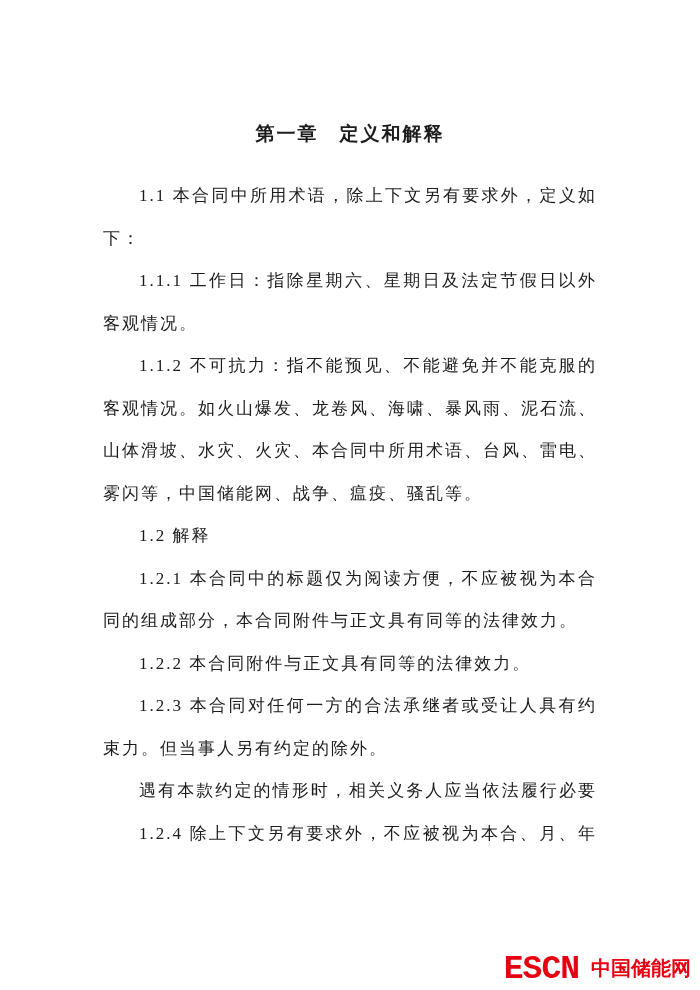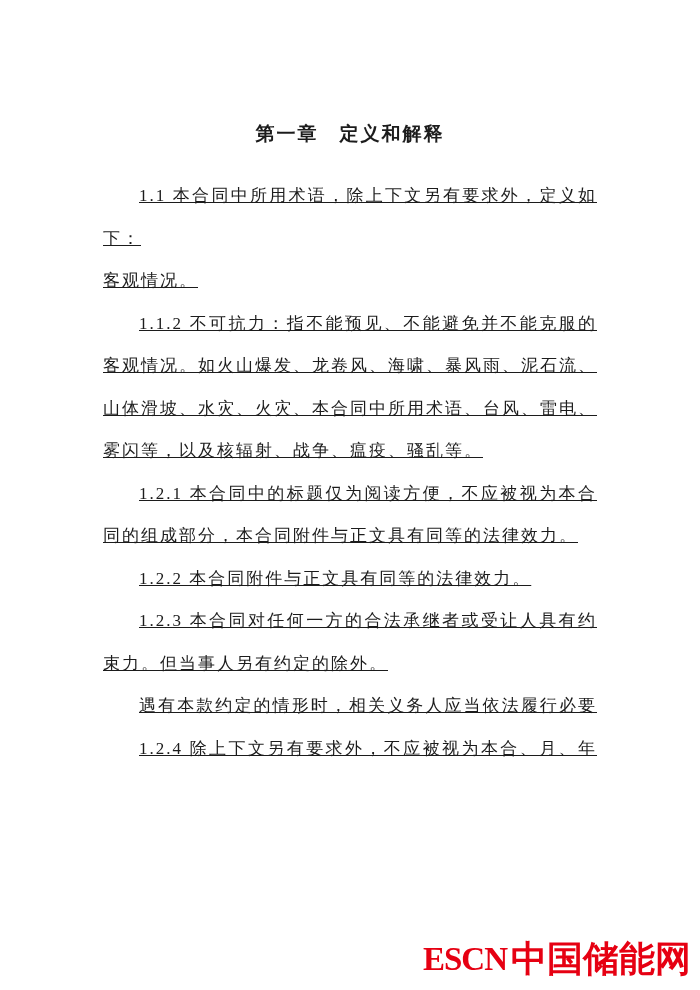--- a/index.html
+++ b/index.html
@@ -25,75 +25,76 @@
     font-size: 19px;
     font-weight: bold;
     letter-spacing: 2px;
     line-height: 26px;
   }
   .lines {
     position: absolute;
     top: 175px;
     left: 103px;
     width: 494px;
-    text-decoration: underline;
   }
   .line {
     height: 42.5px;
     line-height: 42.5px;
     font-size: 17px;
     letter-spacing: 2px;
     white-space: nowrap;
     text-align: left;
   }
   .line.fill {
     white-space: normal;
     text-align: justify;
     text-align-last: justify;
   }
   .line.indent {
     padding-left: 36px;
   }
   .logo {
     position: absolute;
     right: 9px;
-    bottom: 13px;
+    bottom: 4px;
     display: flex;
     align-items: center;
-    font-family: Liberation Serif, serif;
+    font-family: Liberation Mono, monospace;
     font-weight: bold;
     white-space: nowrap;
   }
   .logo .latin {
     font-size: 33px;
     font-weight: 800;
     letter-spacing: -1px;
     line-height: 1;
   }
   .logo .cjk {
-    font-size: 36px;
-    margin-left: 4px;
+    font-size: 20px;
+    margin-left: 12px;
     line-height: 1;
   }
 </style>
 </head>
 <body>
 
 <div class="page">
 
   <div class="doc-title">第一章　定义和解释</div>
 
   <div class="lines">
       <div class="line fill indent">1.1 本合同中所用术语，除上下文另有要求外，定义如</div>
       <div class="line">下：</div>
+      <div class="line fill indent">1.1.1 工作日：指除星期六、星期日及法定节假日以外</div>
       <div class="line">客观情况。</div>
       <div class="line fill indent">1.1.2 不可抗力：指不能预见、不能避免并不能克服的</div>
       <div class="line fill">客观情况。如火山爆发、龙卷风、海啸、暴风雨、泥石流、</div>
       <div class="line fill">山体滑坡、水灾、火灾、本合同中所用术语、台风、雷电、</div>
-      <div class="line">雾闪等，以及核辐射、战争、瘟疫、骚乱等。</div>
+      <div class="line">雾闪等，中国储能网、战争、瘟疫、骚乱等。</div>
+      <div class="line indent">1.2 解释</div>
       <div class="line fill indent">1.2.1 本合同中的标题仅为阅读方便，不应被视为本合</div>
       <div class="line">同的组成部分，本合同附件与正文具有同等的法律效力。</div>
       <div class="line indent">1.2.2 本合同附件与正文具有同等的法律效力。</div>
       <div class="line fill indent">1.2.3 本合同对任何一方的合法承继者或受让人具有约</div>
       <div class="line">束力。但当事人另有约定的除外。</div>
       <div class="line fill indent">遇有本款约定的情形时，相关义务人应当依法履行必要</div>
       <div class="line fill indent">1.2.4 除上下文另有要求外，不应被视为本合、月、年</div>
     </div>
 
   <div class="logo" style="color: rgb(230, 0, 18);">

